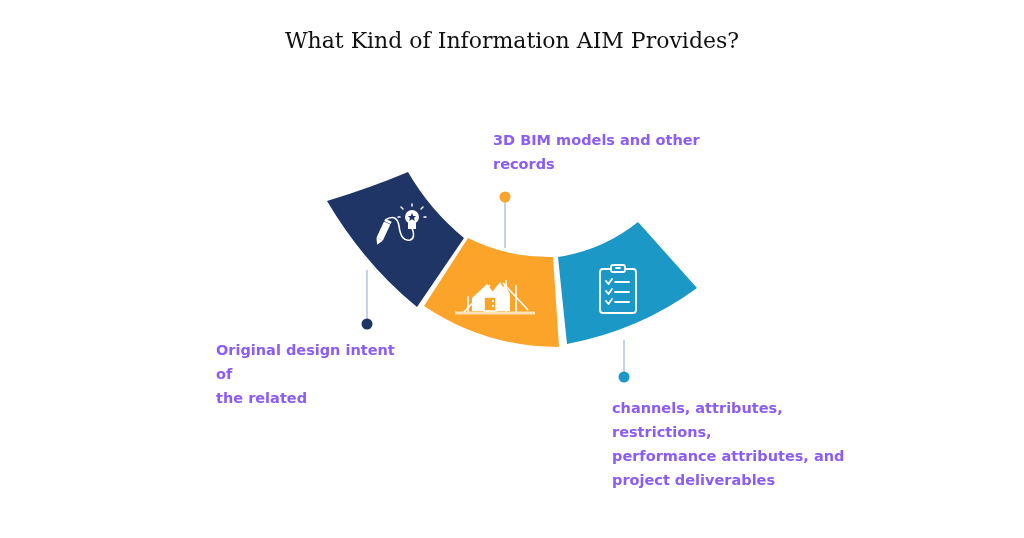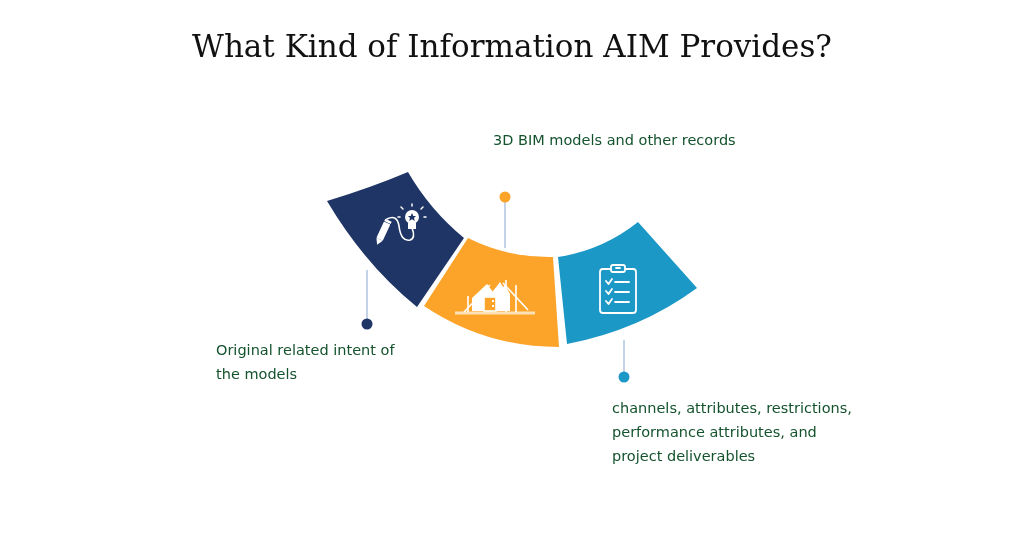--- a/index.html
+++ b/index.html
@@ -3,25 +3,25 @@
 <meta charset="utf-8">
 <style>
   html, body { margin:0; padding:0; }
   body {
     width:1024px; height:538px; background:#ffffff; position:relative; overflow:hidden;
     font-family: "Liberation Sans", "DejaVu Sans", sans-serif;
   }
   .title {
     position:absolute; left:0; top:28px; width:1024px; text-align:center;
     font-family: "DejaVu Serif", "Liberation Serif", serif;
-    font-size:31px; color:#111111; letter-spacing:0px; font-weight:normal;
+    font-size:22px; color:#111111; letter-spacing:0px; font-weight:normal;
   }
   .label {
     position:absolute; font-family:"DejaVu Sans", "Liberation Sans", sans-serif;
-    font-size:14.5px; font-weight:normal; color:#14532d; line-height:24px;
+    font-size:14.5px; font-weight:bold; color:#8b5cf6; line-height:24px;
   }
   #label-bim { left:493px; top:128px; width:270px; }
   #label-intent { left:216px; top:338px; width:200px; }
   #label-details { left:612px; top:396px; width:270px; }
   svg.diagram { position:absolute; left:0; top:0; }
 </style>
 </head>
 <body>
 
 <div class="title">What Kind of Information AIM Provides?</div>
@@ -89,21 +89,21 @@
     <polyline points="606,301 608.5,304 612,299"></polyline>
     <line x1="615" y1="302" x2="629" y2="302"></line>
   </g>
 </svg>
 
 <div class="label" id="label-bim">
   <div>3D BIM models and other records</div>
 </div>
 
 <div class="label" id="label-intent">
-  <div>Original related intent of</div>
-  <div>the models</div>
+  <div>Original design intent of</div>
+  <div>the related</div>
 </div>
 
 <div class="label" id="label-details">
   <div>channels, attributes, restrictions,</div>
   <div>performance attributes, and</div>
   <div>project deliverables</div>
 </div>
 
 </body></html>

